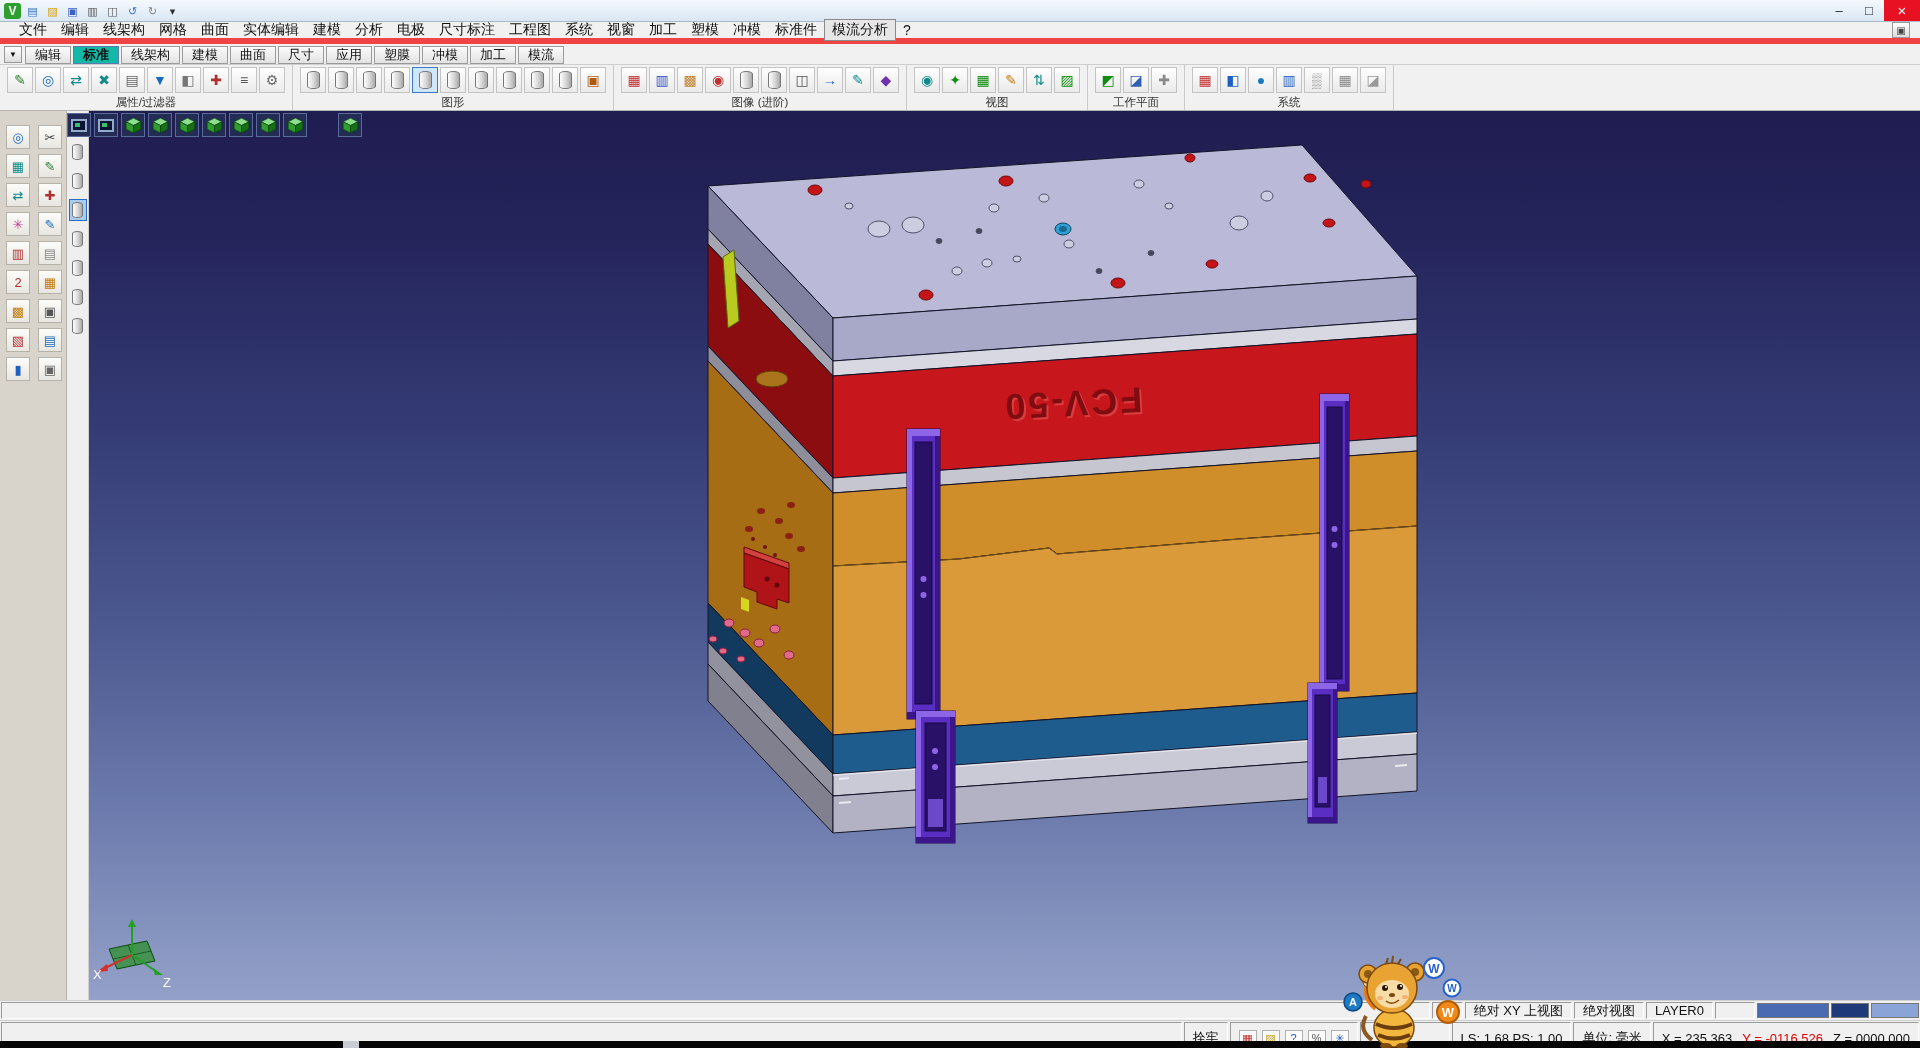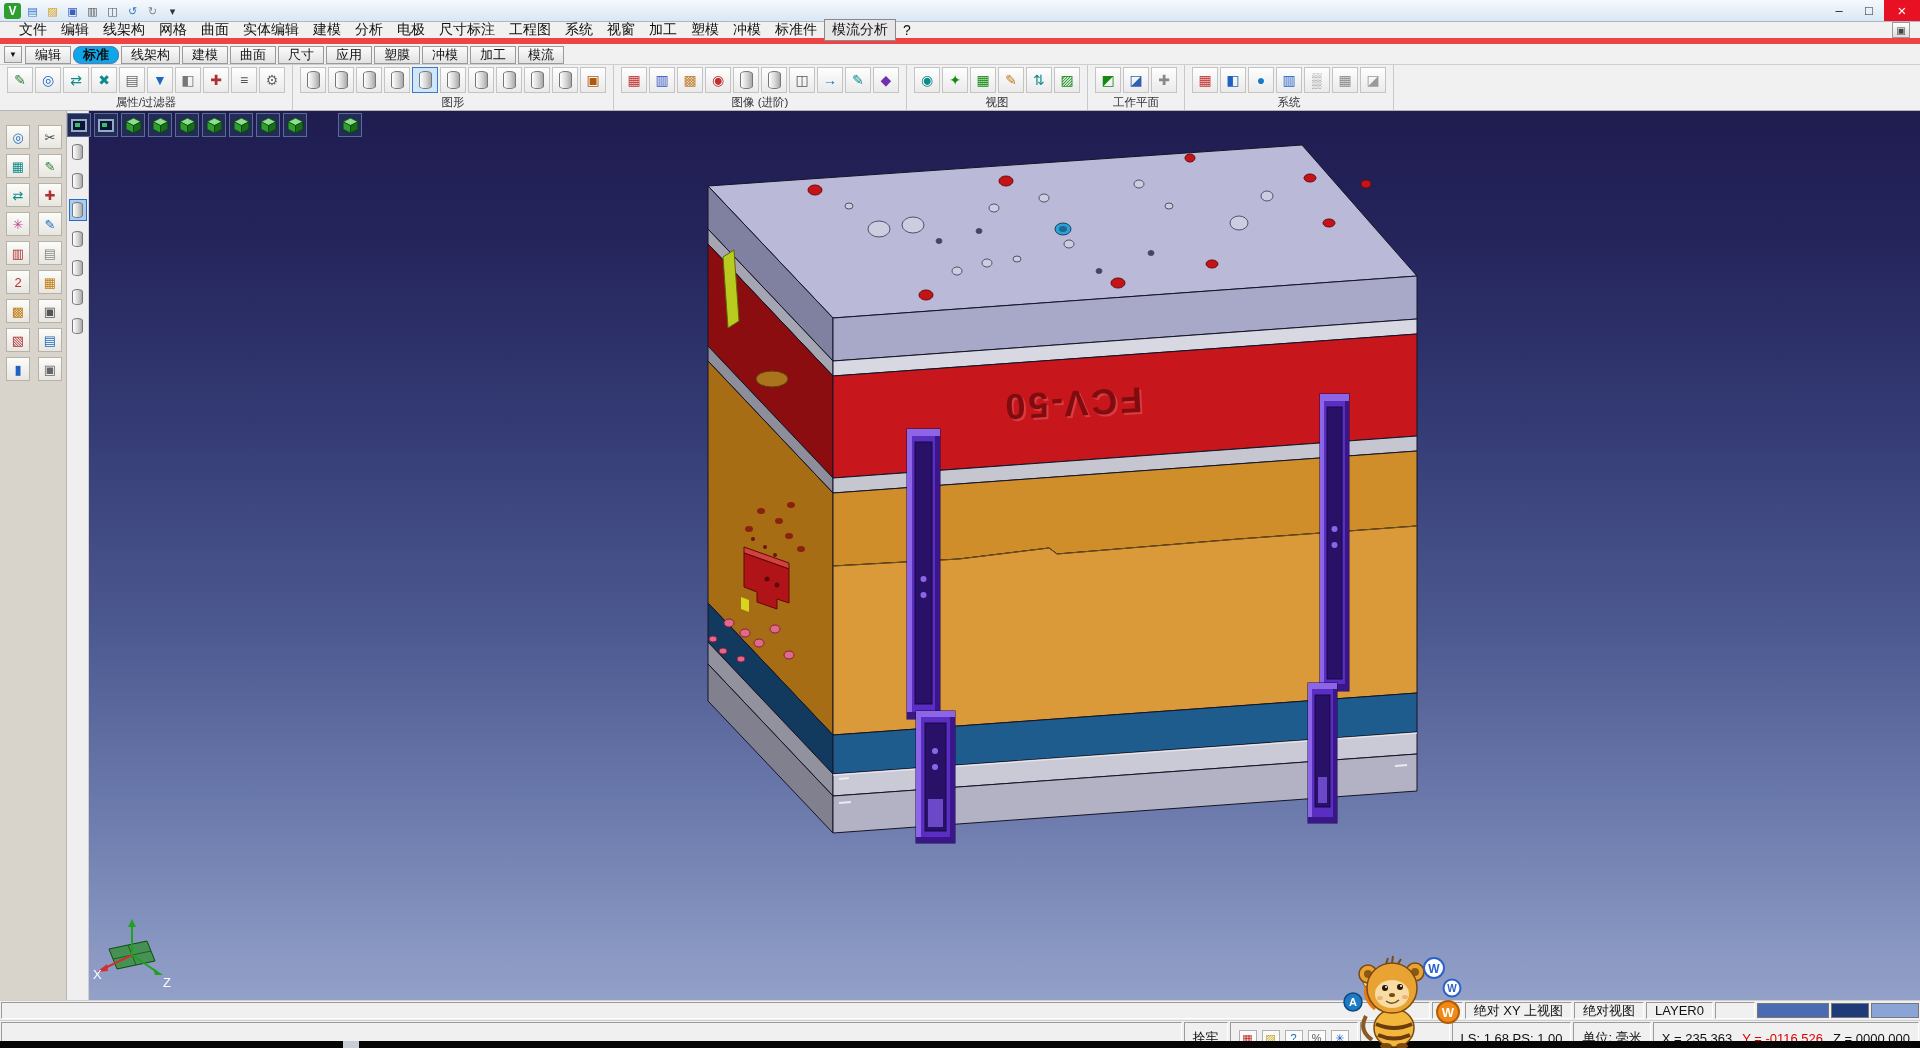--- a/index.html
+++ b/index.html
@@ -27,21 +27,21 @@
   .mdi-restore{margin-left:auto;margin-right:10px;width:18px;height:16px;border:1px solid #9a9a9a;
                background:linear-gradient(#fff,#ddd);font-size:10px;text-align:center;line-height:15px;color:#444;}
 
   
   .tabbar{position:absolute;top:44px;left:0;right:0;height:21px;background:#f1f1f1;
           border-bottom:1px solid #cfcfcf;display:flex;align-items:flex-end;padding-left:4px;}
   .tab-drop{width:18px;height:17px;border:1px solid #999;background:linear-gradient(#fff,#ddd);
             font-size:8px;display:flex;align-items:center;justify-content:center;margin:0 3px 1px 0;}
   .tab{height:18px;line-height:16px;padding:0 9px;font-size:13px;border:1px solid #9a9a9a;
        background:linear-gradient(#fbfbfb,#e2e2e2);margin-right:2px;white-space:nowrap;}
-  .tab.active{background:#0ea5e9;border-color:#5a7ab0;font-weight:bold;border-radius:8px;}
+  .tab.active{background:#14b8a6;border-color:#5a7ab0;font-weight:bold;}
 
   
   .ribbon{position:absolute;top:65px;left:0;right:0;height:46px;background:#f1f1f1;
           border-bottom:1px solid #b5b5b5;display:flex;}
   .rgroup{display:flex;flex-direction:column;padding:2px 7px 0 7px;border-right:1px solid #c9c9c9;}
   .ricons{display:flex;gap:2px;}
   .ricon{width:26px;height:26px;border:1px solid #c4c4c4;background:linear-gradient(#fefefe,#eaeaea);
          display:flex;align-items:center;justify-content:center;font-size:14px;}
   .ricon.active{background:#cfe6fb;border-color:#3c78c8;}
   .rlabel{font-size:11.5px;color:#333;text-align:center;margin-top:2px;white-space:nowrap;}

